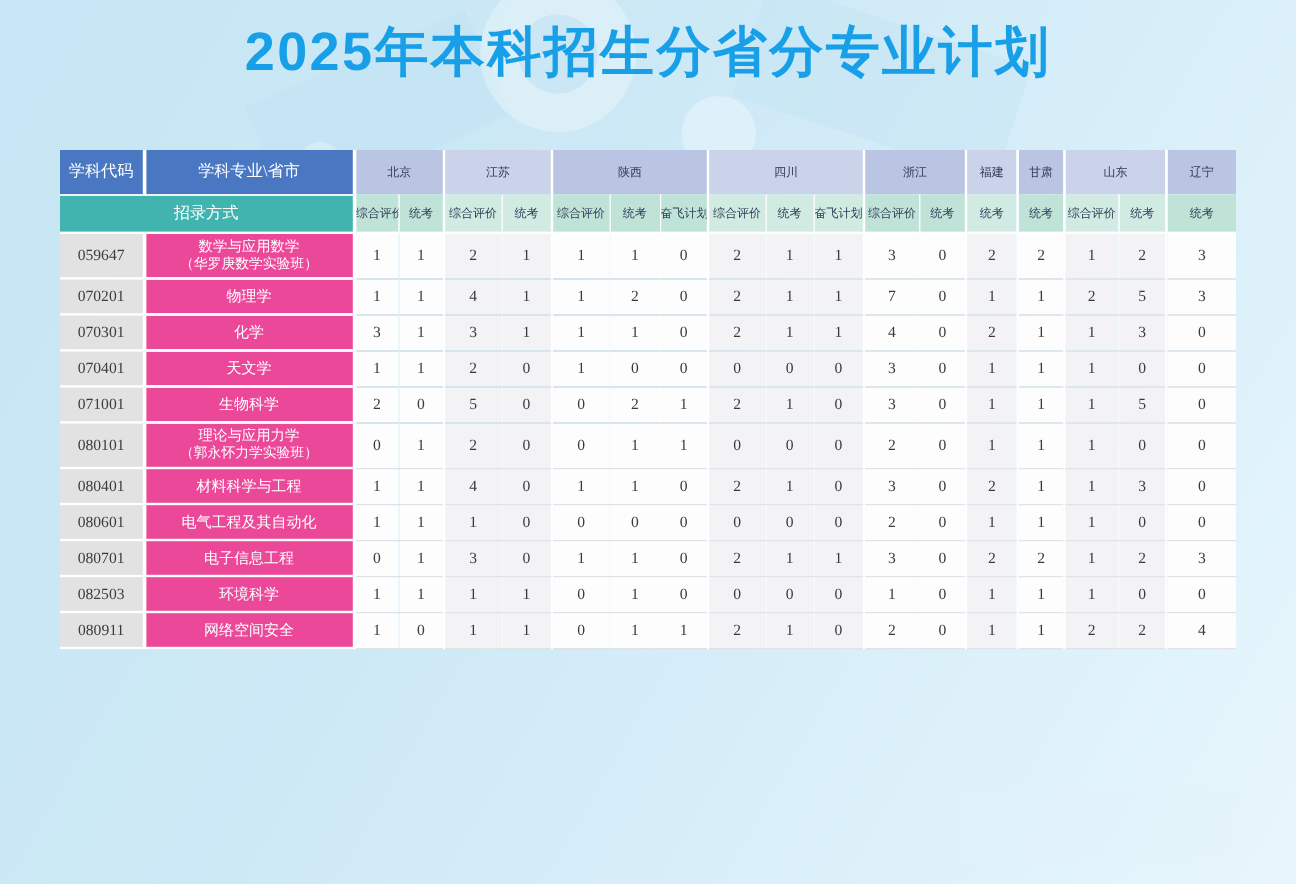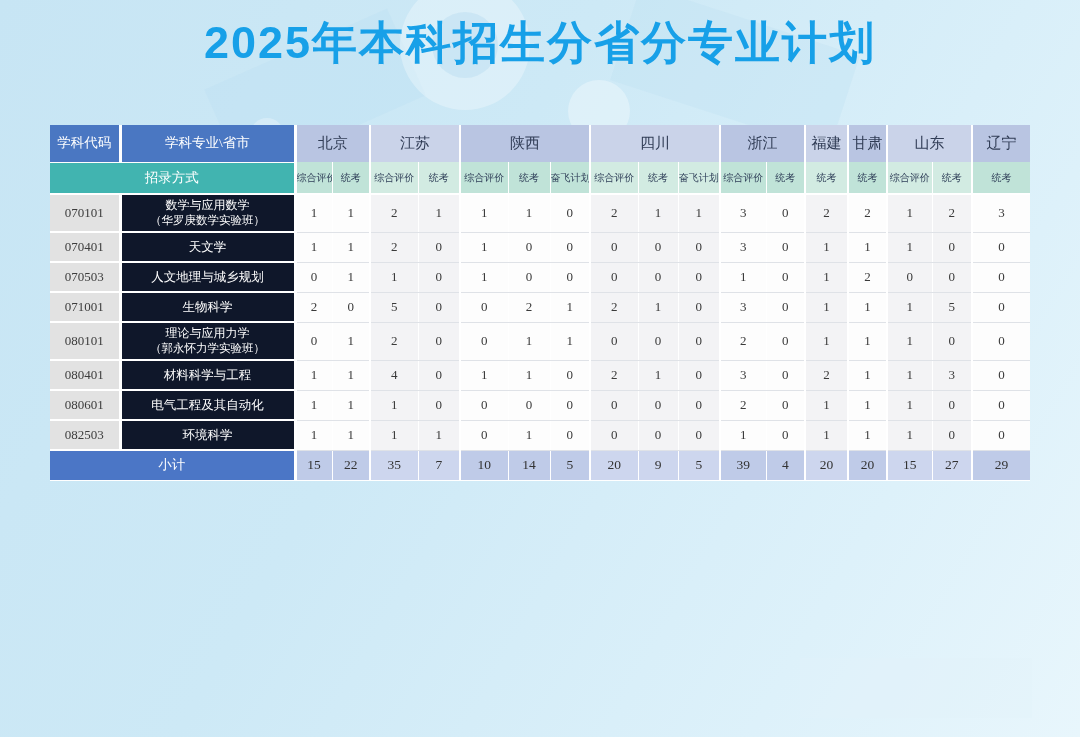--- a/index.html
+++ b/index.html
@@ -31,30 +31,30 @@
   tr.hr1{height:37px;font-family:Liberation Serif, serif;} tr.hr2{height:32px;padding-left:12px;}
   tr.r{height:30px;} tr.r2{height:38px;}
   tr.sub{height:30px;} tr.tot{height:33px;}
 
   
   .corner{background:#4a77c2;color:#fff;font-size:13.5px;border-bottom:1px solid #fff;}
   .corner.codehead{border-right:3px solid #fff;}
   .method-corner{background:#41b4b0;color:#fff;font-size:13.5px;border-bottom:2px solid #fff;}
 
   
-  .p{color:#303c55;font-size:15px;border-left:2px solid #fff;margin-left:12px;}
+  .p{color:#303c55;font-size:10px;border-left:2px solid #fff;margin-left:12px;}
   .p.band-a{background:#b9c5e2;} .p.band-b{background:#cad3e9;}
   .m{color:#31415a;font-size:10px;border-left:1px solid #fff;border-bottom:2px solid #fff;}
   .m.gfirst{border-left:2px solid #fff;}
   .m.band-a{background:#c0e3d8;} .m.band-b{background:#d2ebe2;}
   .firstdata{border-left:3px solid #fff !important;}
 
   
   .c-code{background:#e2e2e2;color:#3c3c3c;font-size:13px;border-bottom:2px solid #fff;}
-  .c-major{background:#0f172a;color:#fff;font-size:12.5px;border-left:3px solid #fff;border-bottom:2px solid #fff;}
+  .c-major{background:#ec4899;color:#fff;font-size:12.5px;border-left:3px solid #fff;border-bottom:2px solid #fff;}
   .c-major .l2{font-size:11.5px;}
   tr.r2 .c-major{font-size:12px;line-height:1.25;}
   .v{font-size:13px;color:#3a3a3a;border-left:1px solid #fff;border-bottom:1px solid #dfe2e7;}
   .v.gfirst{border-left:2px solid #fff;}
   .v.band-a{background:#fdfdfd;} .v.band-b{background:#f3f3f5;}
 
   
   .sub-label{background:#4b76c6;color:#fff;font-size:13.5px;border-bottom:1px solid #fff;}
   .sv{font-size:13.5px;color:#333;border-left:1px solid #fff;border-bottom:1px solid #fff;}
   .sv.gfirst{border-left:2px solid #fff;}
@@ -136,21 +136,21 @@
           <th class="m band-a">统考</th>
           <th class="m band-b gfirst">统考</th>
           <th class="m band-a gfirst">统考</th>
           <th class="m band-b gfirst">综合评价</th>
           <th class="m band-b">统考</th>
           <th class="m band-a gfirst">统考</th>
         </tr>
       </thead>
     <tbody id="tbody">
         <tr class="r2">
-          <td class="c-code">070101</td>
+          <td class="c-code">059647</td>
           <td class="c-major">
             <div>数学与应用数学</div>
             <div class="l2">（华罗庚数学实验班）</div>
           </td>
           <td class="v band-a gfirst firstdata">1</td>
           <td class="v band-a">1</td>
           <td class="v band-b gfirst">2</td>
           <td class="v band-b">1</td>
           <td class="v band-a gfirst">1</td>
           <td class="v band-a">1</td>
@@ -160,62 +160,85 @@
           <td class="v band-b">1</td>
           <td class="v band-a gfirst">3</td>
           <td class="v band-a">0</td>
           <td class="v band-b gfirst">2</td>
           <td class="v band-a gfirst">2</td>
           <td class="v band-b gfirst">1</td>
           <td class="v band-b">2</td>
           <td class="v band-a gfirst">3</td>
         </tr>
         <tr class="r">
+          <td class="c-code">070201</td>
+          <td class="c-major">
+            <div>物理学</div>
+          </td>
+          <td class="v band-a gfirst firstdata">1</td>
+          <td class="v band-a">1</td>
+          <td class="v band-b gfirst">4</td>
+          <td class="v band-b">1</td>
+          <td class="v band-a gfirst">1</td>
+          <td class="v band-a">2</td>
+          <td class="v band-a">0</td>
+          <td class="v band-b gfirst">2</td>
+          <td class="v band-b">1</td>
+          <td class="v band-b">1</td>
+          <td class="v band-a gfirst">7</td>
+          <td class="v band-a">0</td>
+          <td class="v band-b gfirst">1</td>
+          <td class="v band-a gfirst">1</td>
+          <td class="v band-b gfirst">2</td>
+          <td class="v band-b">5</td>
+          <td class="v band-a gfirst">3</td>
+        </tr>
+        <tr class="r">
+          <td class="c-code">070301</td>
+          <td class="c-major">
+            <div>化学</div>
+          </td>
+          <td class="v band-a gfirst firstdata">3</td>
+          <td class="v band-a">1</td>
+          <td class="v band-b gfirst">3</td>
+          <td class="v band-b">1</td>
+          <td class="v band-a gfirst">1</td>
+          <td class="v band-a">1</td>
+          <td class="v band-a">0</td>
+          <td class="v band-b gfirst">2</td>
+          <td class="v band-b">1</td>
+          <td class="v band-b">1</td>
+          <td class="v band-a gfirst">4</td>
+          <td class="v band-a">0</td>
+          <td class="v band-b gfirst">2</td>
+          <td class="v band-a gfirst">1</td>
+          <td class="v band-b gfirst">1</td>
+          <td class="v band-b">3</td>
+          <td class="v band-a gfirst">0</td>
+        </tr>
+        <tr class="r">
           <td class="c-code">070401</td>
           <td class="c-major">
             <div>天文学</div>
           </td>
           <td class="v band-a gfirst firstdata">1</td>
           <td class="v band-a">1</td>
           <td class="v band-b gfirst">2</td>
           <td class="v band-b">0</td>
           <td class="v band-a gfirst">1</td>
           <td class="v band-a">0</td>
           <td class="v band-a">0</td>
           <td class="v band-b gfirst">0</td>
           <td class="v band-b">0</td>
           <td class="v band-b">0</td>
           <td class="v band-a gfirst">3</td>
           <td class="v band-a">0</td>
           <td class="v band-b gfirst">1</td>
           <td class="v band-a gfirst">1</td>
           <td class="v band-b gfirst">1</td>
-          <td class="v band-b">0</td>
-          <td class="v band-a gfirst">0</td>
-        </tr>
-        <tr class="r">
-          <td class="c-code">070503</td>
-          <td class="c-major">
-            <div>人文地理与城乡规划</div>
-          </td>
-          <td class="v band-a gfirst firstdata">0</td>
-          <td class="v band-a">1</td>
-          <td class="v band-b gfirst">1</td>
-          <td class="v band-b">0</td>
-          <td class="v band-a gfirst">1</td>
-          <td class="v band-a">0</td>
-          <td class="v band-a">0</td>
-          <td class="v band-b gfirst">0</td>
-          <td class="v band-b">0</td>
-          <td class="v band-b">0</td>
-          <td class="v band-a gfirst">1</td>
-          <td class="v band-a">0</td>
-          <td class="v band-b gfirst">1</td>
-          <td class="v band-a gfirst">2</td>
-          <td class="v band-b gfirst">0</td>
           <td class="v band-b">0</td>
           <td class="v band-a gfirst">0</td>
         </tr>
         <tr class="r">
           <td class="c-code">071001</td>
           <td class="c-major">
             <div>生物科学</div>
           </td>
           <td class="v band-a gfirst firstdata">2</td>
           <td class="v band-a">0</td>
@@ -299,20 +322,43 @@
           <td class="v band-b">0</td>
           <td class="v band-a gfirst">2</td>
           <td class="v band-a">0</td>
           <td class="v band-b gfirst">1</td>
           <td class="v band-a gfirst">1</td>
           <td class="v band-b gfirst">1</td>
           <td class="v band-b">0</td>
           <td class="v band-a gfirst">0</td>
         </tr>
         <tr class="r">
+          <td class="c-code">080701</td>
+          <td class="c-major">
+            <div>电子信息工程</div>
+          </td>
+          <td class="v band-a gfirst firstdata">0</td>
+          <td class="v band-a">1</td>
+          <td class="v band-b gfirst">3</td>
+          <td class="v band-b">0</td>
+          <td class="v band-a gfirst">1</td>
+          <td class="v band-a">1</td>
+          <td class="v band-a">0</td>
+          <td class="v band-b gfirst">2</td>
+          <td class="v band-b">1</td>
+          <td class="v band-b">1</td>
+          <td class="v band-a gfirst">3</td>
+          <td class="v band-a">0</td>
+          <td class="v band-b gfirst">2</td>
+          <td class="v band-a gfirst">2</td>
+          <td class="v band-b gfirst">1</td>
+          <td class="v band-b">2</td>
+          <td class="v band-a gfirst">3</td>
+        </tr>
+        <tr class="r">
           <td class="c-code">082503</td>
           <td class="c-major">
             <div>环境科学</div>
           </td>
           <td class="v band-a gfirst firstdata">1</td>
           <td class="v band-a">1</td>
           <td class="v band-b gfirst">1</td>
           <td class="v band-b">1</td>
           <td class="v band-a gfirst">0</td>
           <td class="v band-a">1</td>
@@ -321,36 +367,39 @@
           <td class="v band-b">0</td>
           <td class="v band-b">0</td>
           <td class="v band-a gfirst">1</td>
           <td class="v band-a">0</td>
           <td class="v band-b gfirst">1</td>
           <td class="v band-a gfirst">1</td>
           <td class="v band-b gfirst">1</td>
           <td class="v band-b">0</td>
           <td class="v band-a gfirst">0</td>
         </tr>
-        <tr class="sub">
-          <td class="sub-label" colspan="2">小计</td>
-          <td class="sv band-a gfirst firstdata">15</td>
-          <td class="sv band-a">22</td>
-          <td class="sv band-b gfirst">35</td>
-          <td class="sv band-b">7</td>
-          <td class="sv band-a gfirst">10</td>
-          <td class="sv band-a">14</td>
-          <td class="sv band-a">5</td>
-          <td class="sv band-b gfirst">20</td>
-          <td class="sv band-b">9</td>
-          <td class="sv band-b">5</td>
-          <td class="sv band-a gfirst">39</td>
-          <td class="sv band-a">4</td>
-          <td class="sv band-b gfirst">20</td>
-          <td class="sv band-a gfirst">20</td>
-          <td class="sv band-b gfirst">15</td>
-          <td class="sv band-b">27</td>
-          <td class="sv band-a gfirst">29</td>
+        <tr class="r">
+          <td class="c-code">080911</td>
+          <td class="c-major">
+            <div>网络空间安全</div>
+          </td>
+          <td class="v band-a gfirst firstdata">1</td>
+          <td class="v band-a">0</td>
+          <td class="v band-b gfirst">1</td>
+          <td class="v band-b">1</td>
+          <td class="v band-a gfirst">0</td>
+          <td class="v band-a">1</td>
+          <td class="v band-a">1</td>
+          <td class="v band-b gfirst">2</td>
+          <td class="v band-b">1</td>
+          <td class="v band-b">0</td>
+          <td class="v band-a gfirst">2</td>
+          <td class="v band-a">0</td>
+          <td class="v band-b gfirst">1</td>
+          <td class="v band-a gfirst">1</td>
+          <td class="v band-b gfirst">2</td>
+          <td class="v band-b">2</td>
+          <td class="v band-a gfirst">4</td>
         </tr>
       </tbody>
   </table>
   <div class="fade-overlay"></div>
 </div>
 
 </body></html>

